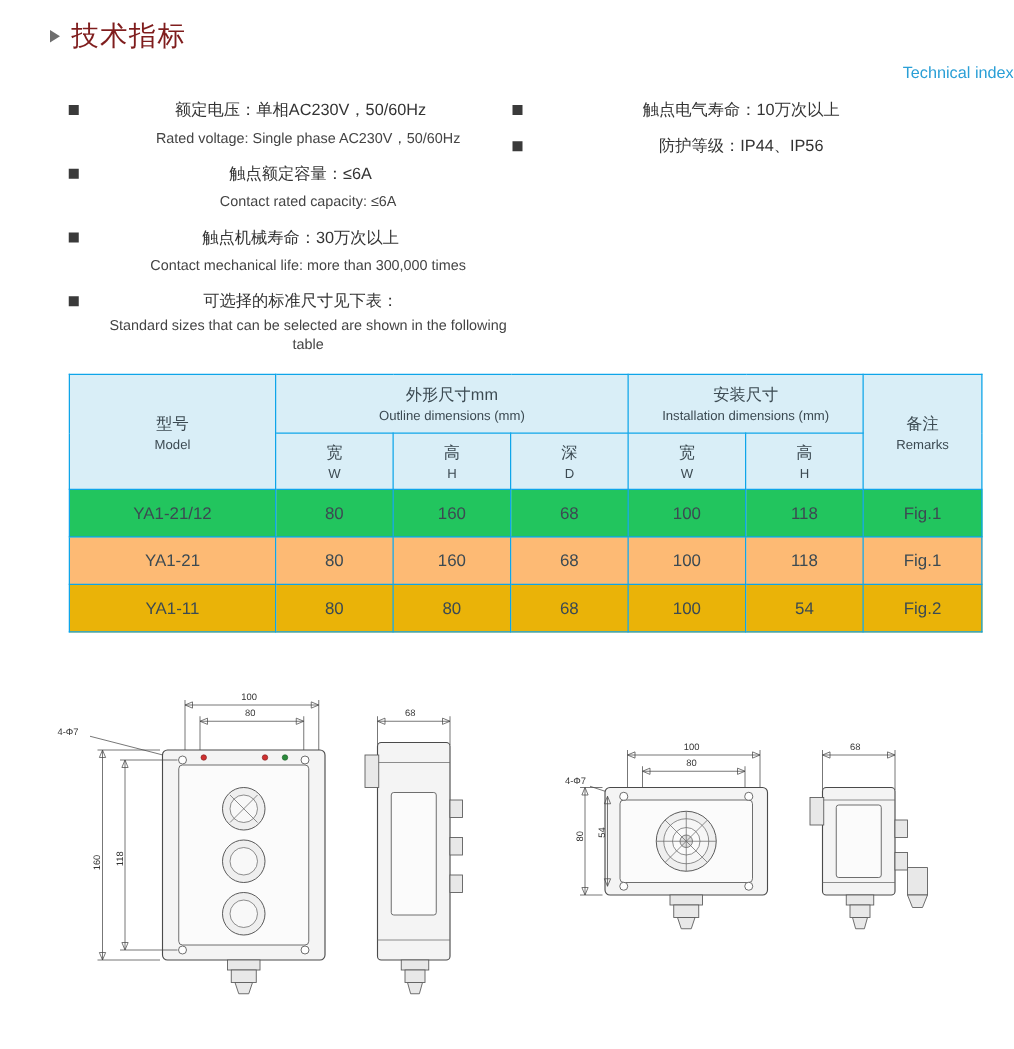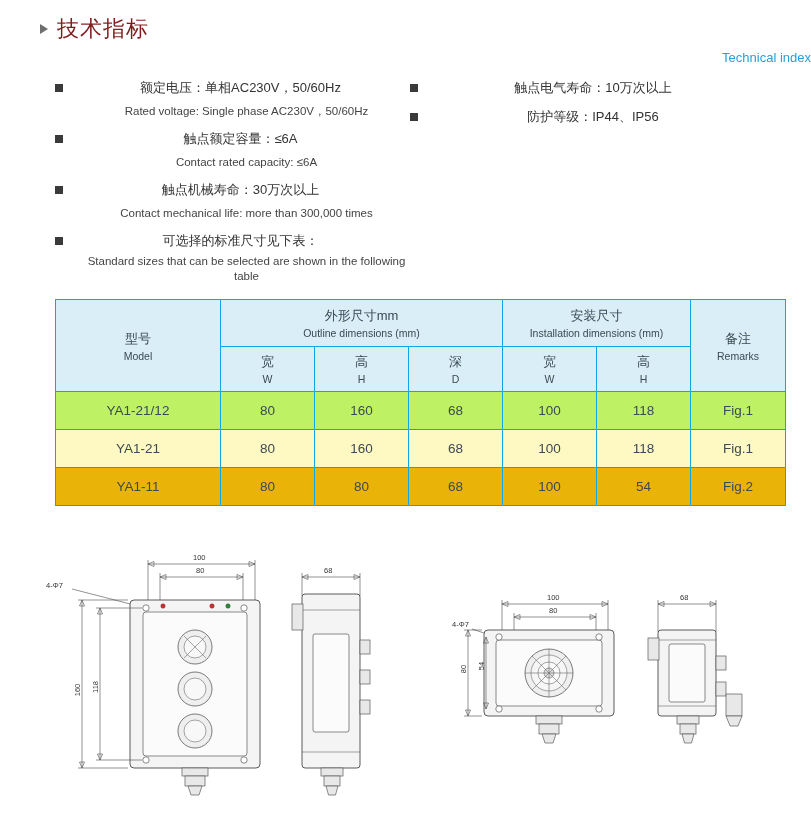--- a/index.html
+++ b/index.html
@@ -63,22 +63,22 @@
   }
   table.spec-table td, table.spec-table th {
     border: 1px solid #0ea5e9;
     text-align: center;
     font-weight: normal;
     color: #3c4a52;
   }
   .th-main { background: #d9eef7; font-size: 13px; padding: 7px 2px; }
   .th-sub  { background: #d9eef7; font-size: 13px; padding: 6px 2px; }
   .th-main .en, .th-sub .en { font-size: 10.5px; display: block; margin-top: 2px; }
-  .row-cell { font-size: 13.5px; padding: 11px 2px; background: #bef264; }
-  .row-alt .row-cell { background: #fef9c3; }
+  .row-cell { font-size: 13.5px; padding: 11px 2px; background: #22c55e; }
+  .row-alt .row-cell { background: #fdba74; }
   .row-3 .row-cell { background: #eab308; }
 
   
   .drawings { position: relative; height: 310px; margin-top: 38px; }
   svg { display: block; }
   .ln-thin { stroke: #6a6a6a; stroke-width: 0.6; fill: none; }
   .dim { stroke: #4a4a4a; stroke-width: 0.6; fill: none; }
   .dimtxt { font-size: 7.5px; fill: #333; font-family: "Liberation Sans", sans-serif; }
   .bodyfill { fill: #f4f4f4; stroke: #4a4a4a; stroke-width: 0.9; }
   .innerfill { fill: #fbfbfb; stroke: #5a5a5a; stroke-width: 0.7; }

